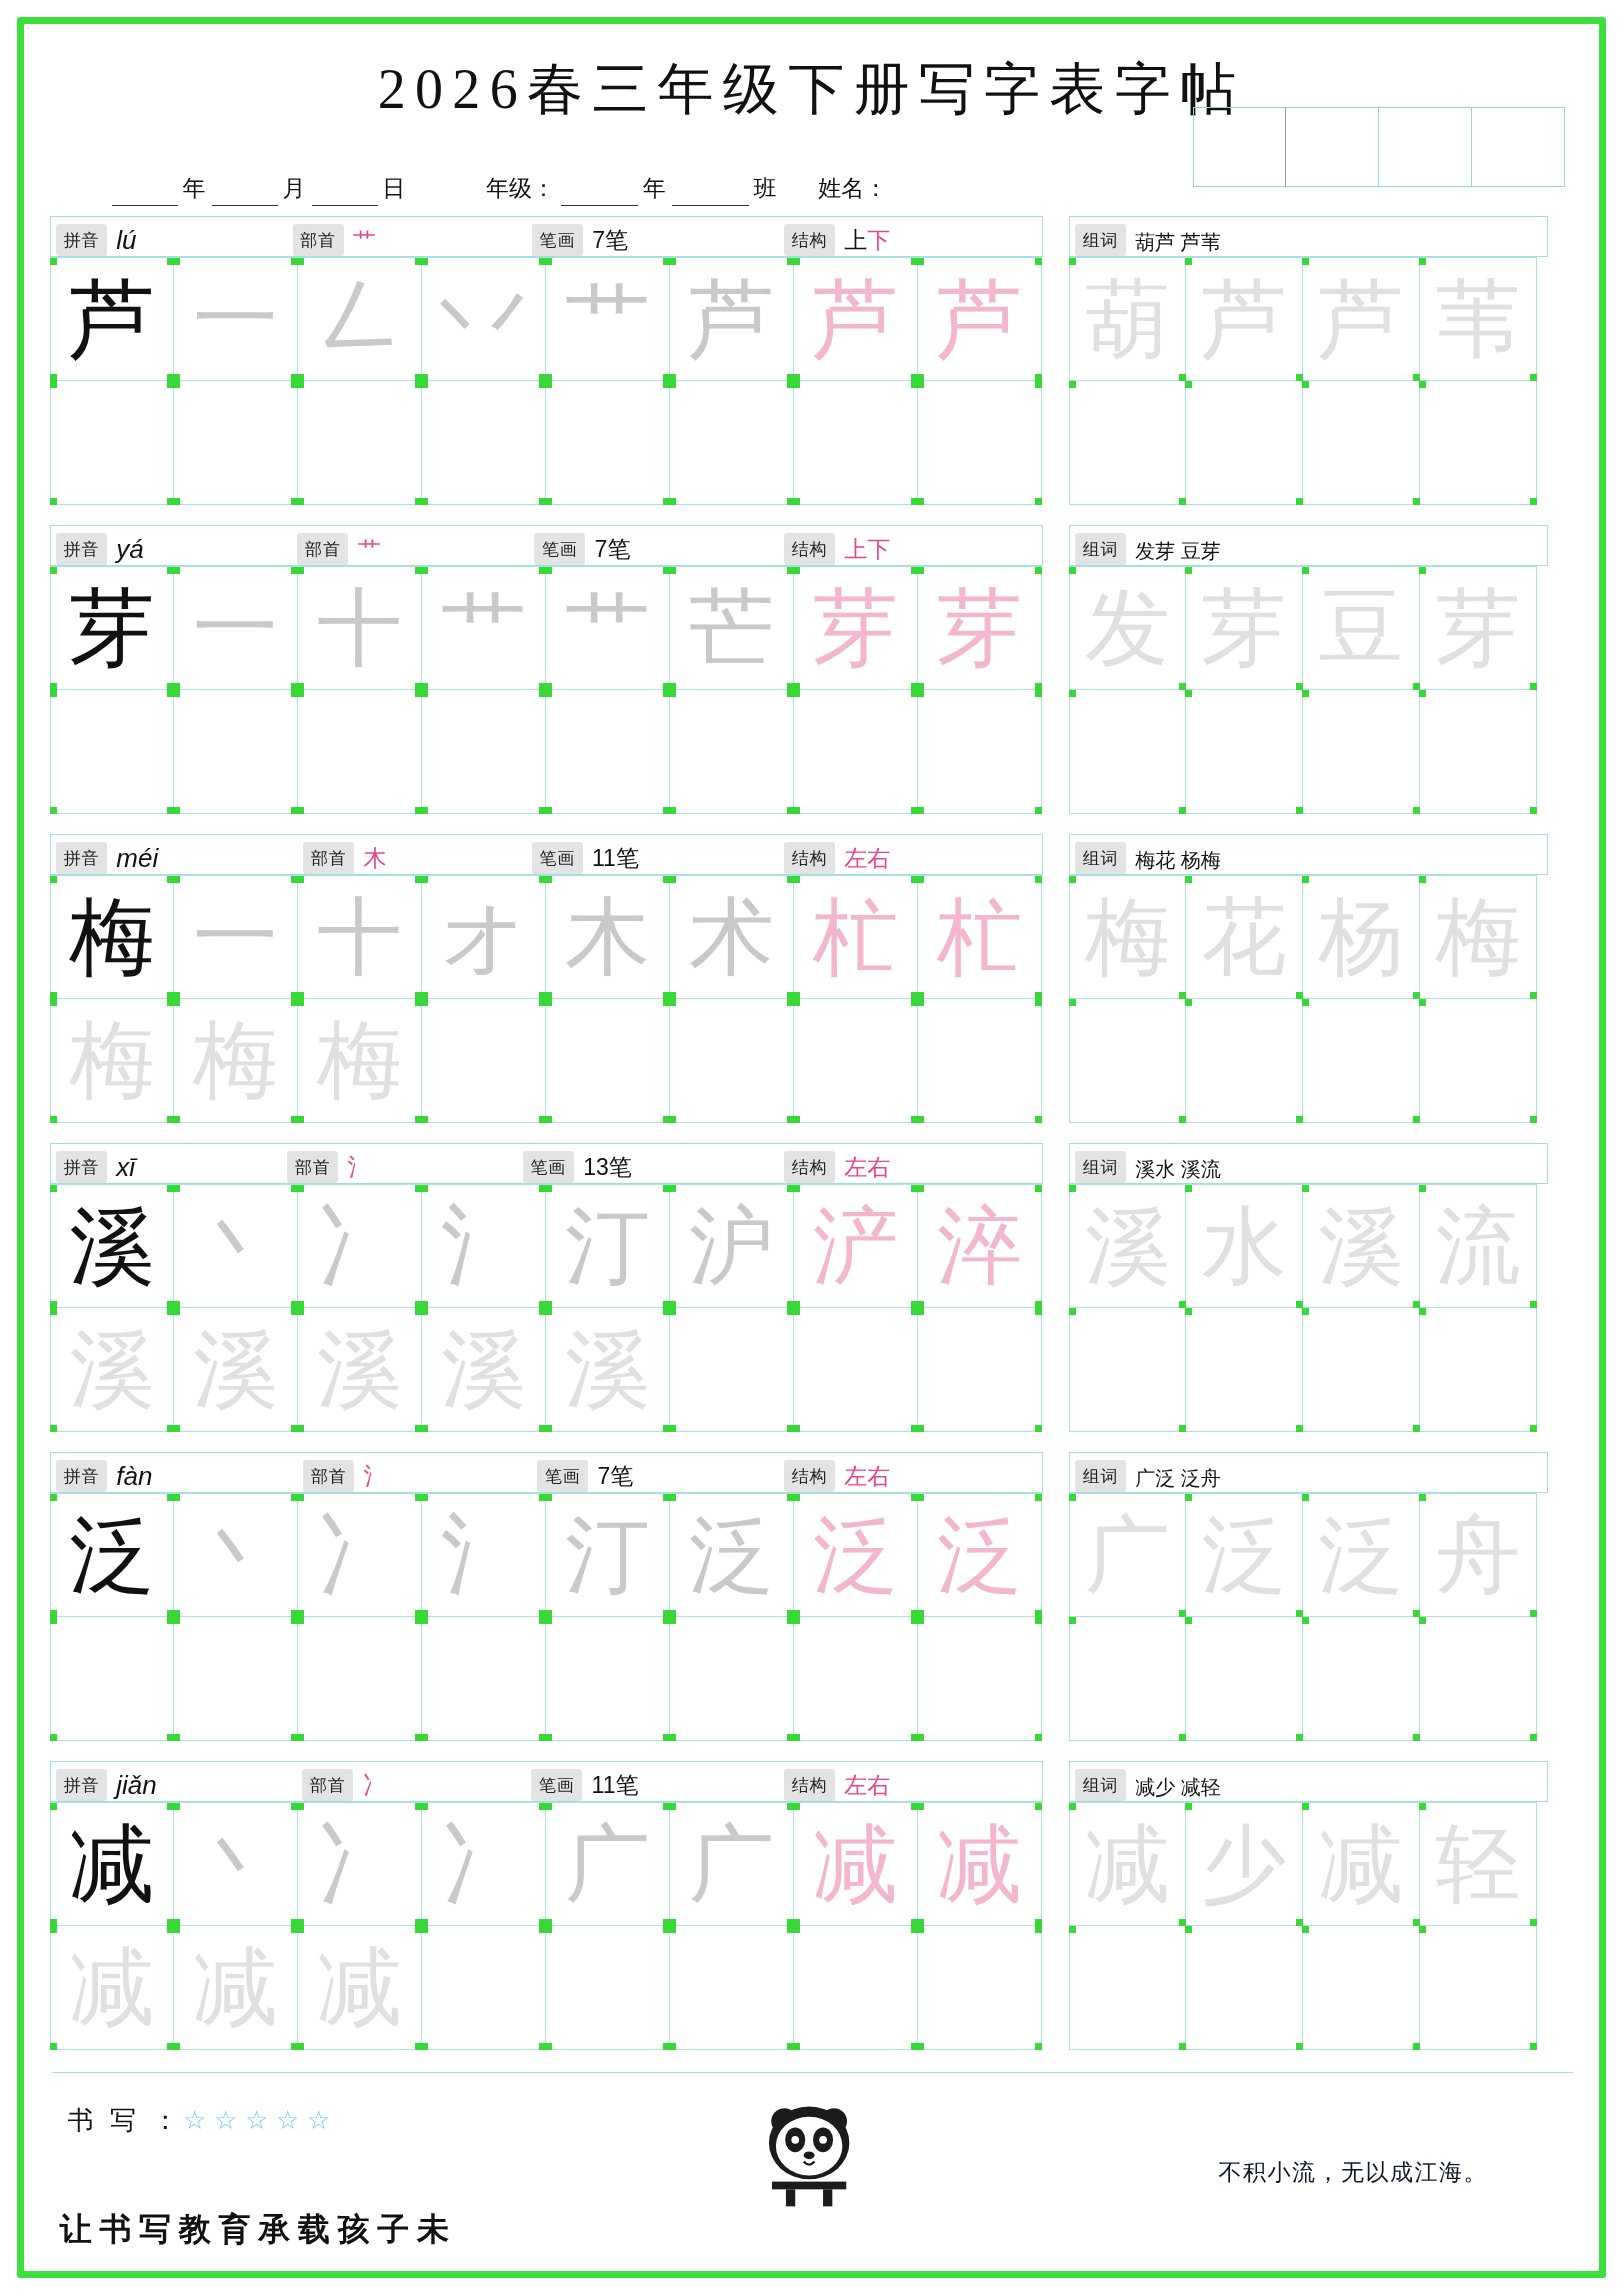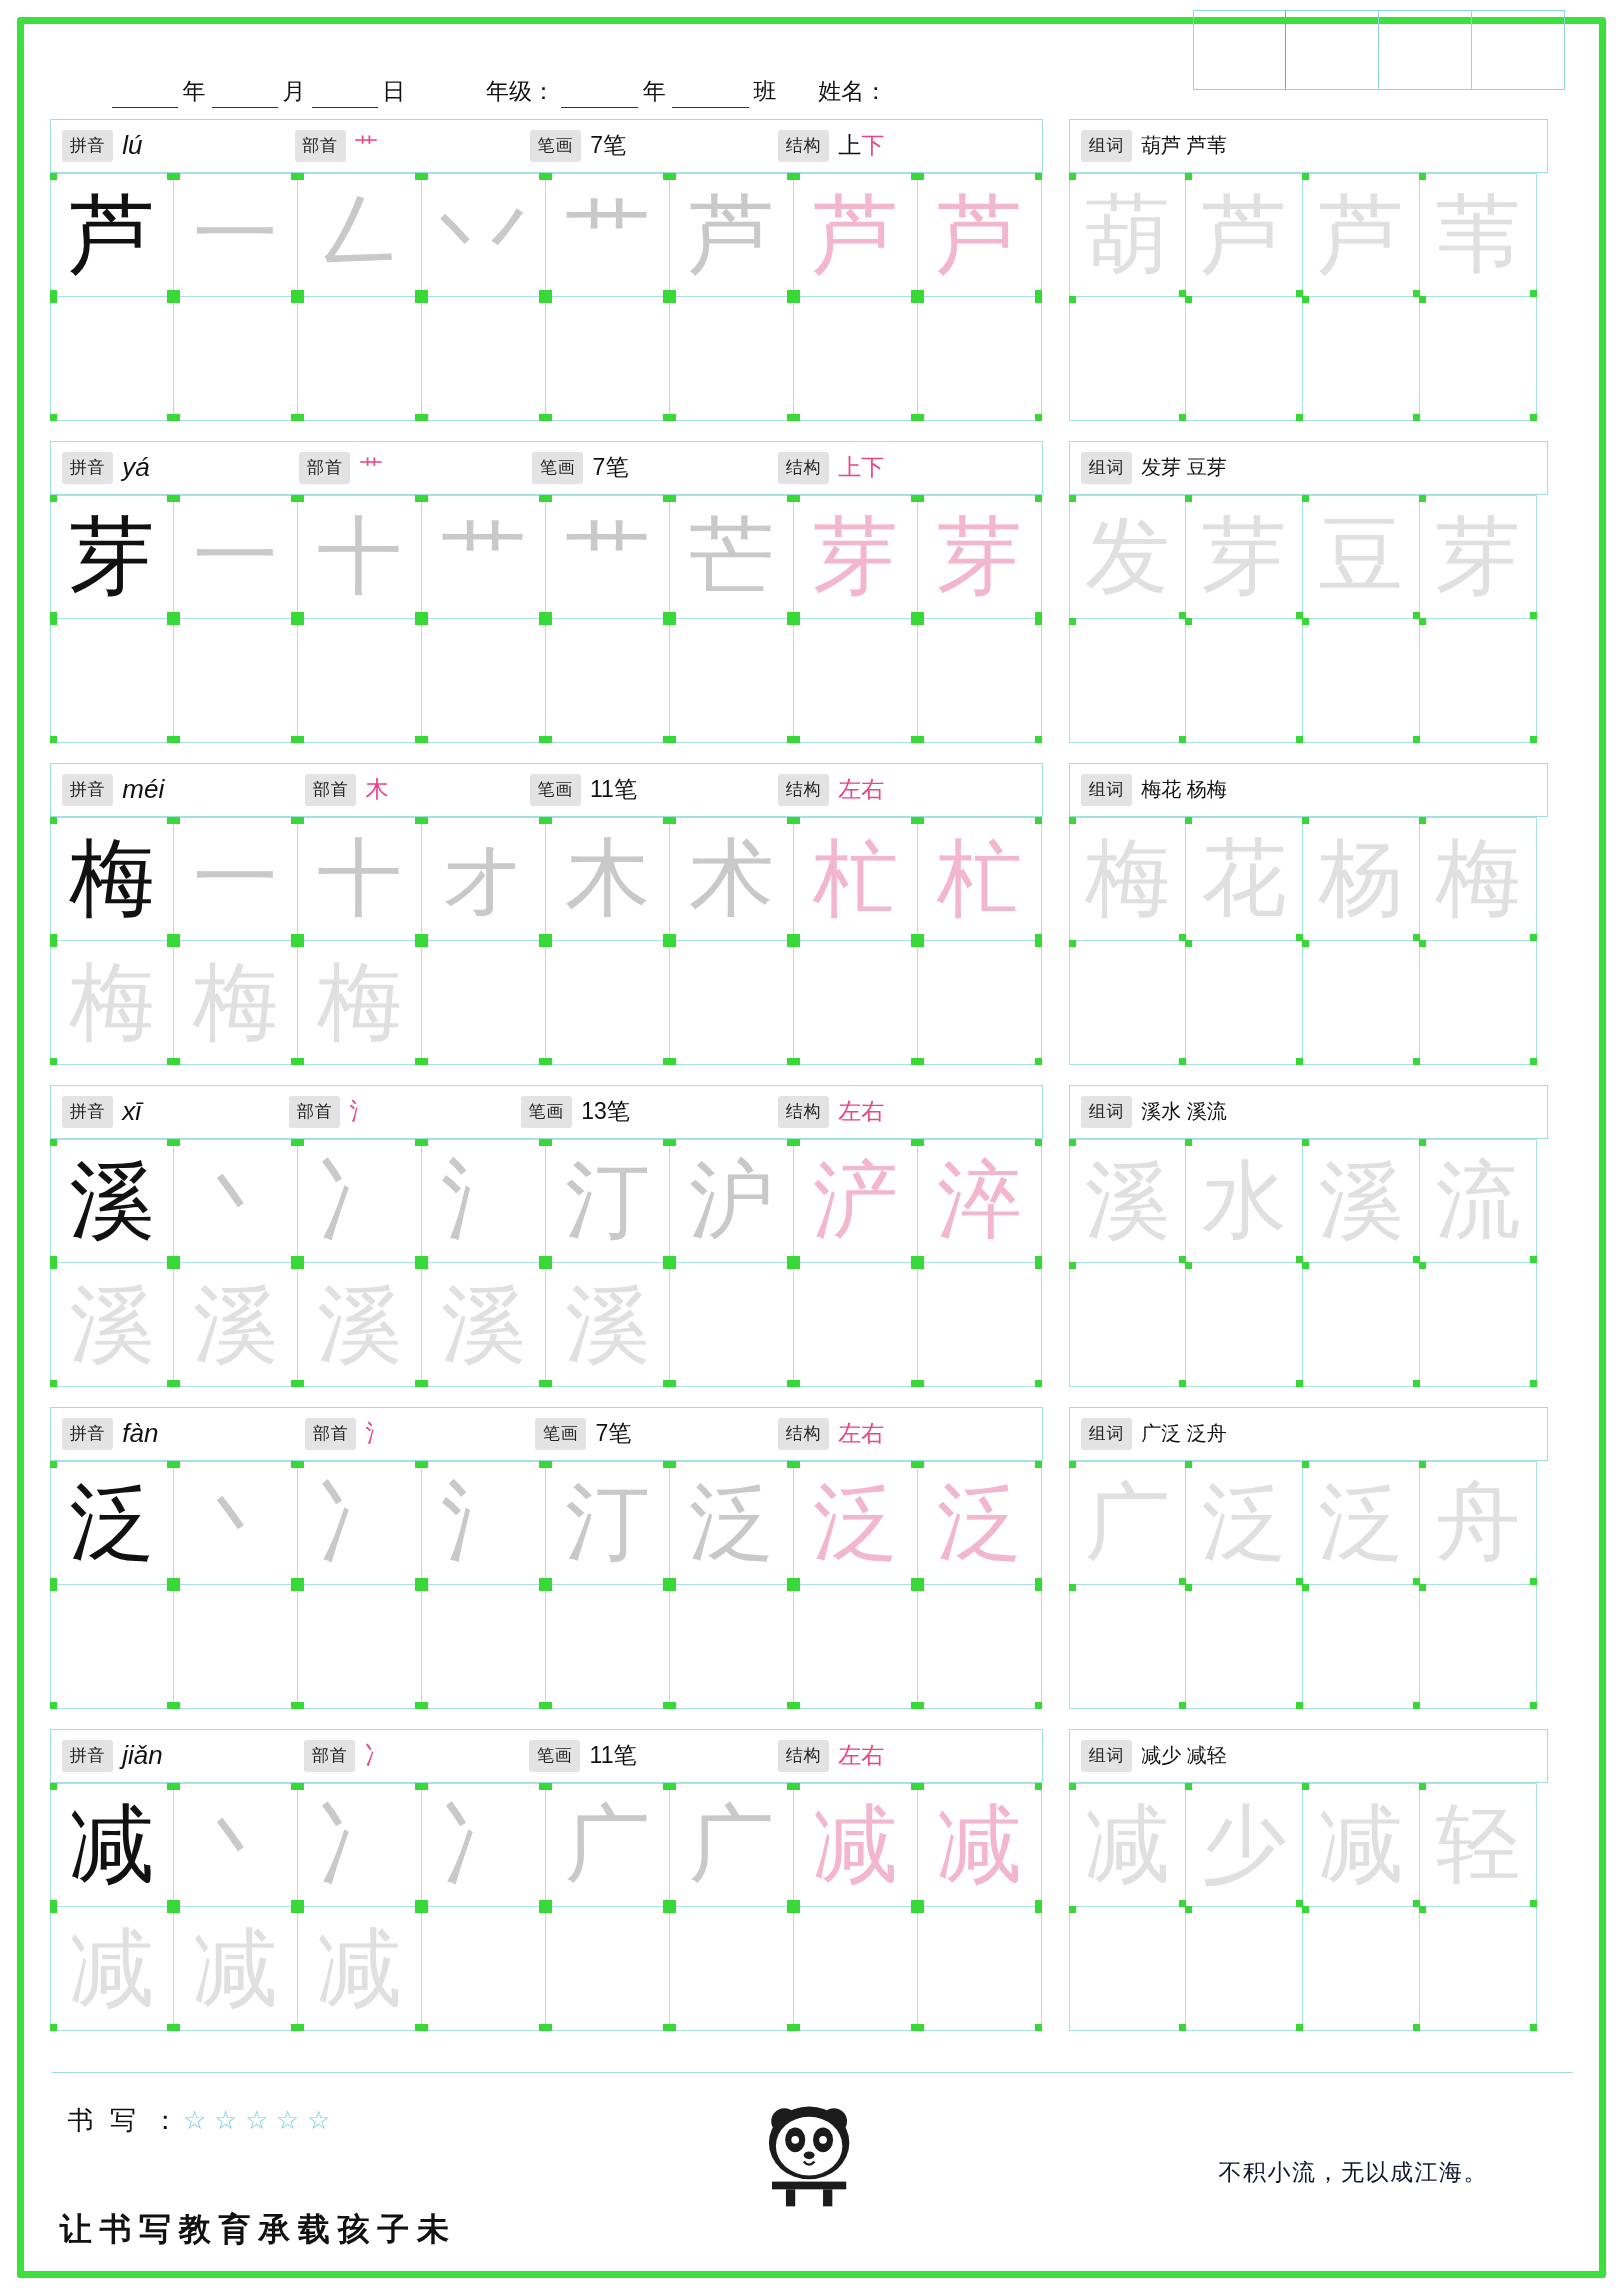--- a/index.html
+++ b/index.html
@@ -73,24 +73,24 @@
     display:flex;
     margin-bottom:20px;
     align-items:flex-start;
   }
   .left-col{width:993px;}
   .right-col{width:479px;margin-left:26px;}
 
   .info-bar{
     box-sizing:border-box;
     border:1.5px solid #9fe0df;
-    height:54px;
+    height:41px;
     display:flex;
-    align-items:center;
-    padding:0 11px;
+    align-items:flex-end;
+    padding:0 5px;
     background:#fff;
   }
   .tag{
     background:#e3e3e3;
     border-radius:3.1px;
     font-size:17px;
     color:#222;
     padding:4.6px 7.7px;
     margin-right:9.3px;
     font-family:"Liberation Sans", sans-serif;
@@ -194,20 +194,21 @@
     position:absolute;left:0;right:0;top:0;
     border-top:1.5px solid #9fe0df;
   }
 </style>
 </head>
 <body>
 
 <div class="page">
   <div class="frame">
 
+    <div class="title">2026春三年级下册写字表字帖</div>
 
     <div class="meta">
       <span class="blank b-sm"></span>
       <span class="lbl">年</span>
       <span class="blank b-sm"></span>
       <span class="lbl">月</span>
       <span class="blank b-sm"></span>
       <span class="lbl">日</span>
       <span class="gap"></span>
       <span class="lbl">年级：</span>

